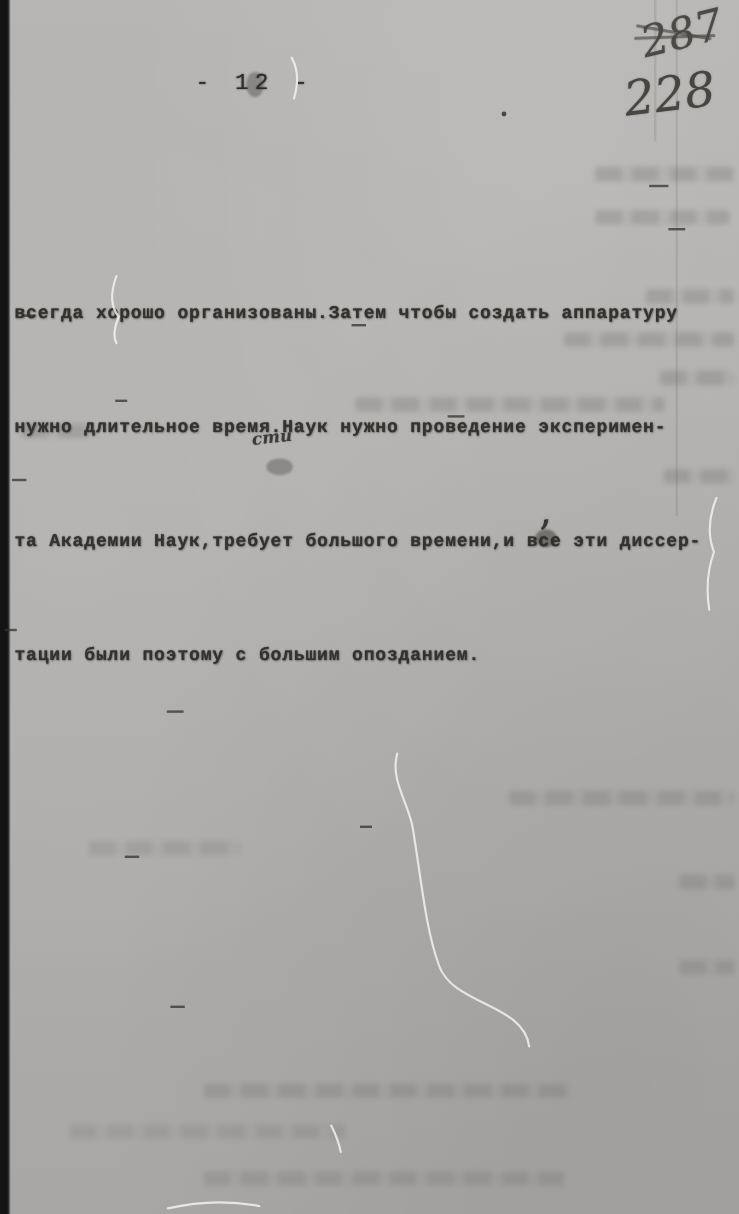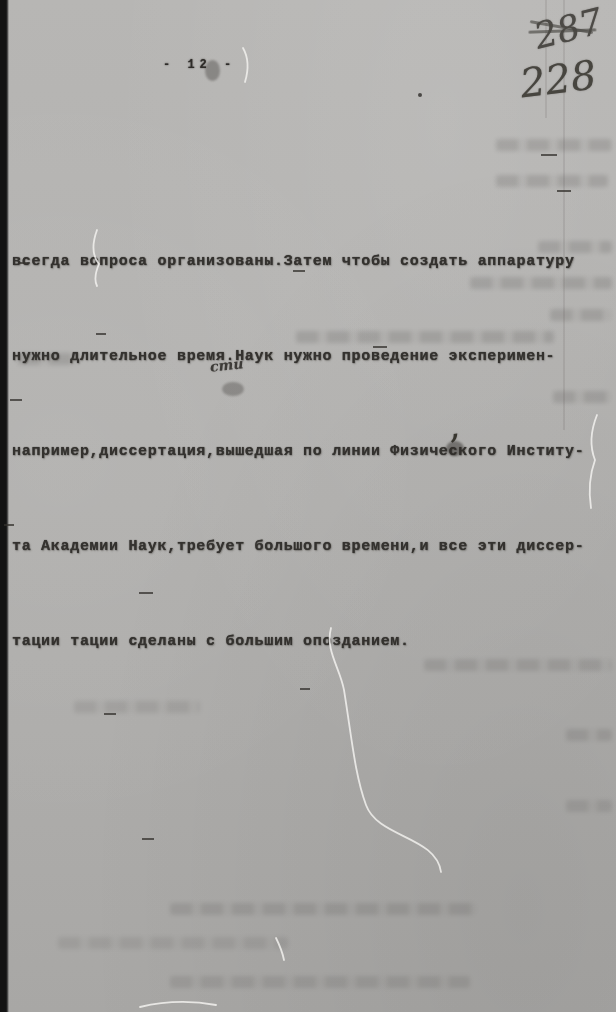--- a/index.html
+++ b/index.html
@@ -26,21 +26,21 @@
   .para{margin:0;}
   .hand{
     position:absolute;font-family:"DejaVu Serif", serif;font-style:italic;
     color:#4c4a46;text-shadow:0 0 1.4px rgba(72,70,66,.55);
   }
   .num287{left:534px;top:8px;font-size:36px;transform:rotate(-14deg);}
   .strike{position:absolute;border-top:3px solid rgba(74,72,68,.65);border-radius:2px;filter:blur(.4px);}
   .num228{left:520px;top:56px;font-size:40px;transform:rotate(-7deg);color:#47453f;}
   .pagenum{
     position:absolute;left:163px;top:58px;font-family:"Liberation Mono",monospace;
-    font-style:normal;font-size:12px;font-weight:700;letter-spacing:5px;color:#2e2c29;
+    font-style:normal;font-size:19px;font-weight:400;letter-spacing:5px;color:#2e2c29;
     text-shadow:0 0 1.6px rgba(45,43,40,.9);
   }
   .sti{left:210px;top:357px;font-size:14px;transform:rotate(-6deg);color:#3d3b38;font-weight:bold;}
   .cmark{left:449px;top:414px;font-size:26px;font-weight:bold;transform:rotate(-10deg);color:#38362f;}
   .blot{position:absolute;background:rgba(45,42,38,.62);border-radius:50%;filter:blur(1px);}
   .ghost{
     position:absolute;height:12px;border-radius:3px;filter:blur(2.3px);opacity:.7;
     background:repeating-linear-gradient(90deg, rgba(70,68,65,.26) 0 22px, rgba(70,68,65,.08) 22px 31px);
   }
   .vline{position:absolute;width:2px;background:rgba(60,58,55,.11);filter:blur(.6px);}
@@ -78,25 +78,24 @@
   <div class="strike" style="left:-4px;top:16px;width:64px;transform:rotate(24deg);"></div>
 </div>
 <div class="hand num228">228</div>
 
 <div class="pagenum">- 12 -</div>
 <div class="blot" style="left:205px;top:60px;width:15px;height:21px;opacity:.55;"></div>
 <div class="dot" style="left:418px;top:93px;width:4px;height:4px;"></div>
 
 <div class="typed">
   <div class="para">
-    <div>всегда вопроса организованы.Затем чтобы создать аппаратуру</div>
+    <div>всегда хорошо организованы.Затем чтобы создать аппаратуру</div>
     <div>нужно длительное время.Наук нужно проведение эксперимен-</div>
-    <div>например,диссертация,вышедшая по линии Физического Институ-</div>
     <div>та Академии Наук,требует большого времени,и все эти диссер-</div>
-    <div>тации тации сделаны с большим опозданием.</div>
+    <div>тации были поэтому с большим опозданием.</div>
   </div>
   <div class="para">
     
     
     
     
     
     
     
     

